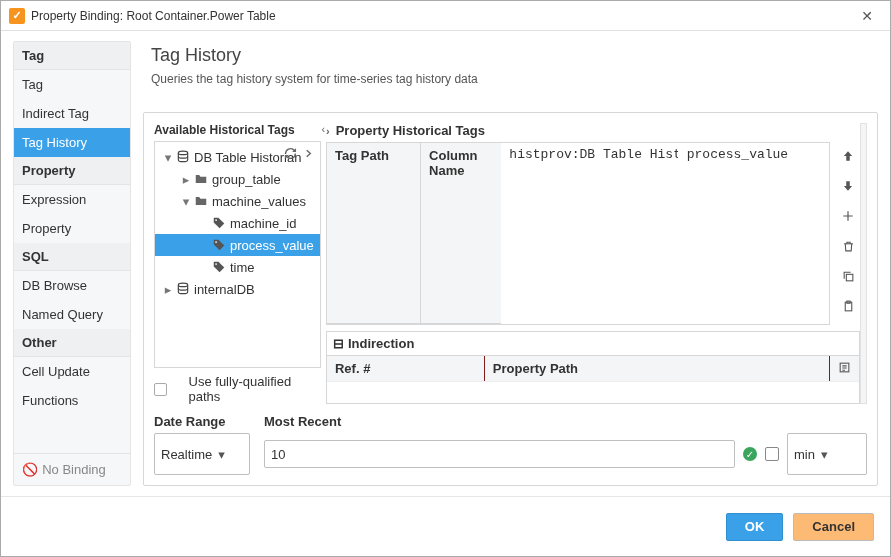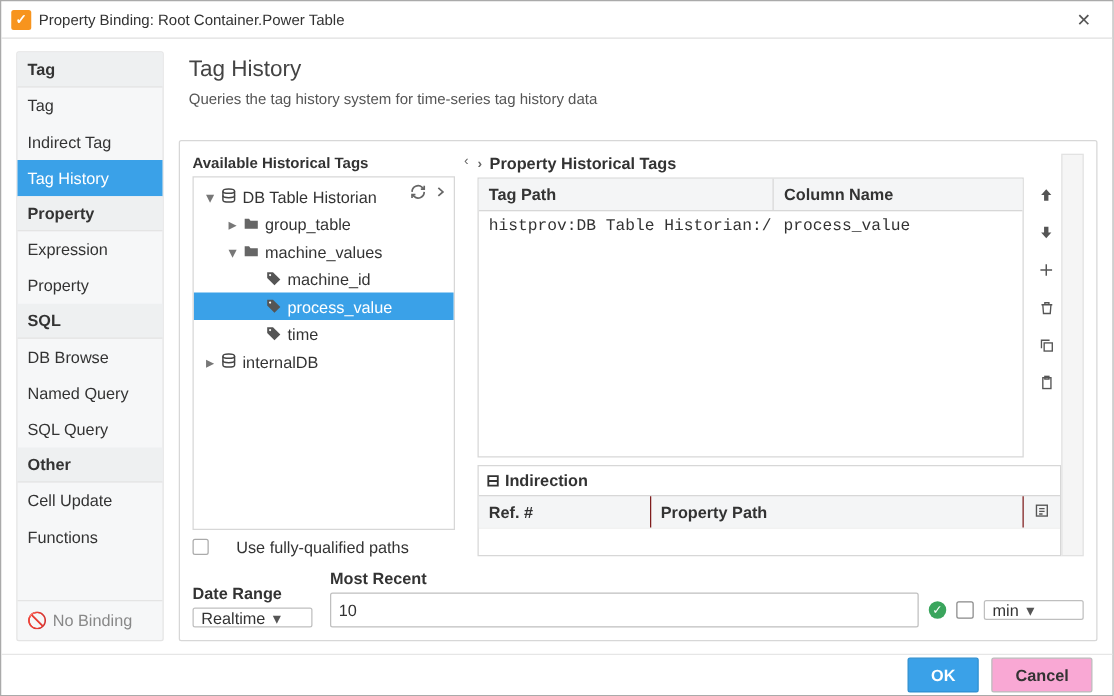--- a/index.html
+++ b/index.html
@@ -29,21 +29,21 @@
   .tree-tools { position: absolute; top: 4px; right: 4px; display: flex; gap: 4px; }
   .tree-tools .ico { width: 14px; height: 14px; color: #666; cursor: pointer; display: flex; align-items: center; justify-content: center;}
   .tree-row { display: flex; align-items: center; height: 22px; padding-right: 6px; white-space: nowrap; }
   .tree-row.selected { background: #3aa1e8; color: #fff; }
   .tw { width: 14px; text-align: center; color: #777; cursor: pointer; display: inline-flex; align-items: center; justify-content: center;}
   .tree-row.selected .tw { color: #fff; }
   .indent { display: inline-block; }
   .node-ico { width: 16px; display: inline-flex; align-items: center; justify-content: center; margin-right: 3px; }
   .between { width: 18px; display: flex; flex-direction: column; align-items: center; padding-top: 0; }
   .chev { font-size: 11px; color: #666; cursor: pointer;}
-  .sel-table-wrap { border: 1px solid #d7d7d7; flex: 1; display: flex; flex-direction: column; min-height: 0;}
+  .sel-table-wrap { border: 1px solid #d7d7d7; flex: 1; display: flex; flex-direction: row; min-height: 0;}
   .table-head { display: flex; background: #f4f5f6; border-bottom: 1px solid #d7d7d7; }
   .table-head .th { padding: 5px 8px; font-weight: 600; border-right: 1px solid #d7d7d7; font-size: 13px;}
   .table-head .th:last-child { border-right: none; }
   .col-tagpath { flex: 1.2; }
   .col-colname { flex: 1; }
   .table-body { flex: 1; overflow: hidden; }
   .table-body .tr { display: flex; }
   .table-body .td { padding: 4px 8px; border-right: 1px solid transparent; white-space: nowrap; overflow: hidden; font-family: "Consolas","Courier New",monospace; font-size: 13px;}
   .right-tools { width: 24px; display: flex; flex-direction: column; align-items: center; gap: 14px; padding-top: 6px;}
   .right-tools .tool { width: 16px; height: 16px; color: #555; cursor: pointer; display: flex; align-items: center; justify-content: center;}
@@ -55,28 +55,28 @@
   .indirection .ind-tbl-head .th:last-child { border-right: none; flex: 0 0 28px; text-align: center;}
   .indirection .col-ref { flex: 0.6; }
   .indirection .col-pp { flex: 1.4; }
   .ind-body { height: 22px; border-top: 1px solid #eee; }
   .fq-row { display: flex; align-items: center; gap: 22px; margin-top: 6px;}
   .chk { width: 13px; height: 13px; border: 1px solid #aaa; border-radius: 2px; }
   .date-row { display: flex; align-items: flex-end; gap: 14px; }
   .date-col { display: flex; flex-direction: column; gap: 4px; }
   .date-col.grow { flex: 1; }
   .lbl { font-weight: 600; font-size: 13px; }
-  .combo { border: 1px solid #bfbfbf; border-radius: 2px; height: 16px; display: flex; align-items: center; padding: 0 6px; gap: 6px; background: #fff; cursor: pointer;}
+  .combo { border: 1px solid #bfbfbf; border-radius: 2px; height: 42px; display: flex; align-items: center; padding: 0 6px; gap: 6px; background: #fff; cursor: pointer;}
   .combo .caret { color: #555; }
   .input { border: 1px solid #bfbfbf; border-radius: 2px; height: 28px; padding: 0 6px; flex: 1; display: flex; align-items: center;}
   .row-input { display: flex; align-items: center; gap: 8px; }
   .status-ok { width: 14px; height: 14px; background: #3aa55d; border-radius: 50%; display: flex; align-items: center; justify-content: center; color: #fff; font-size: 10px;}
   .ico-generic { width: 14px; height: 14px; border: 1px solid #888; border-radius: 2px; }
-  .footer { height: 33px; border-top: 1px solid #e6e6e6; display: flex; justify-content: flex-end; align-items: center; padding: 0 16px; gap: 10px;}
-  .btn { height: 28px; padding: 0 18px; border: 1px solid #bbb; border-radius: 2px; background: #f9a8d4; cursor: pointer; display: flex; align-items: center; font-weight: 600;}
+  .footer { height: 60px; border-top: 1px solid #e6e6e6; display: flex; justify-content: flex-end; align-items: center; padding: 0 16px; gap: 10px;}
+  .btn { height: 28px; padding: 0 18px; border: 1px solid #bbb; border-radius: 2px; background: #fdba74; cursor: pointer; display: flex; align-items: center; font-weight: 600;}
   .btn.primary { background: #3aa1e8; border-color: #2e8fcf; color: #fff;}
   svg { display: block; }
 </style>
 </head>
 <body>
 
 <div class="window">
 
   <div class="titlebar">
     <div class="app-icon">
@@ -94,21 +94,20 @@
       <div class="item">Indirect Tag</div>
       <div class="item active">Tag History</div>
 
       <div class="group-header">Property</div>
       <div class="item">Expression</div>
       <div class="item">Property</div>
 
       <div class="group-header">SQL</div>
       <div class="item">DB Browse</div>
       <div class="item">Named Query</div>
-      <div class="item">SQL Query</div>
 
       <div class="group-header">Other</div>
       <div class="item">Cell Update</div>
       <div class="item">Functions</div>
 
       <div class="sidebar-bottom">
         <span>🚫</span>
         <span>No Binding</span>
       </div>
     </div>

